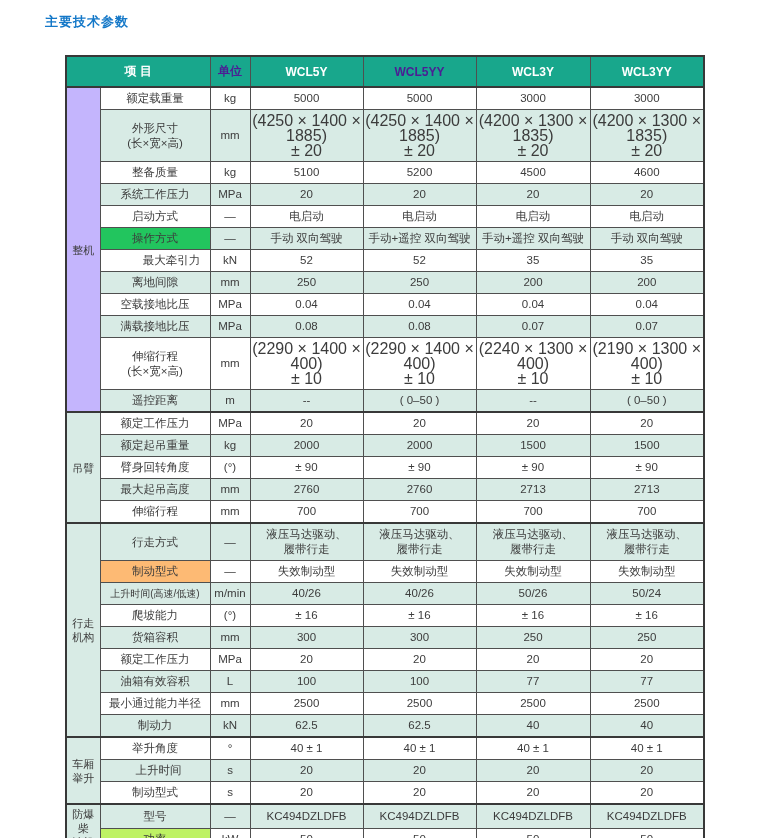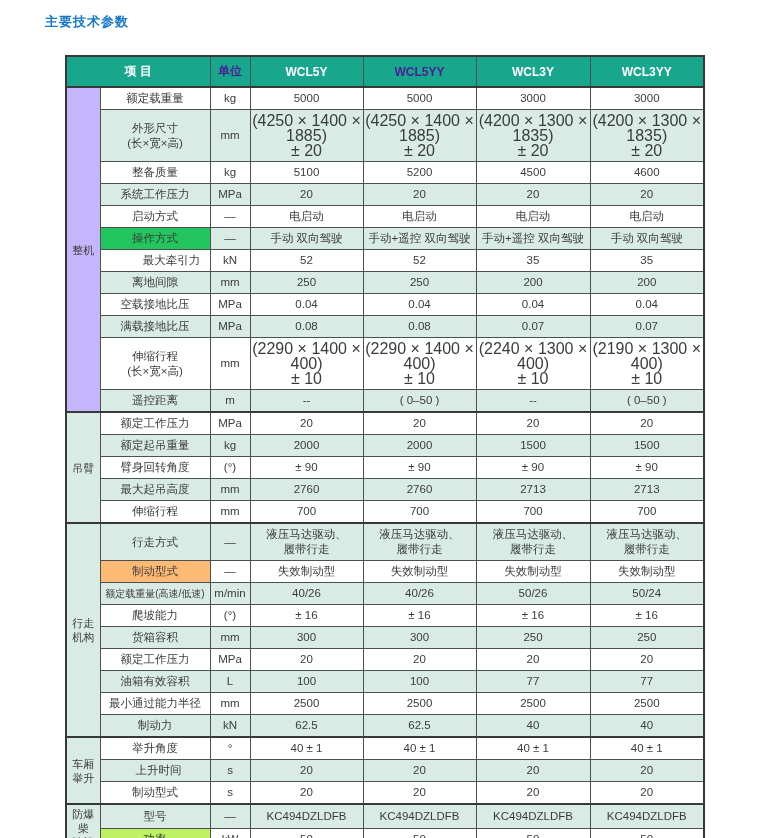--- a/index.html
+++ b/index.html
@@ -223,21 +223,21 @@
       </tr>
       <tr>
         <td class="item" style="background: #fdba74;">制动型式</td>
         <td class="unit" style="background: rgb(255, 255, 255);">—</td>
         <td class="val" style="background: rgb(255, 255, 255);">失效制动型</td>
         <td class="val" style="background: rgb(255, 255, 255);">失效制动型</td>
         <td class="val" style="background: rgb(255, 255, 255);">失效制动型</td>
         <td class="val" style="background: rgb(255, 255, 255);">失效制动型</td>
       </tr>
       <tr>
-        <td class="item sm" style="background: rgb(216, 235, 229);">额定载重量(高速/低速)</td>
+        <td class="item sm" style="background: rgb(216, 235, 229);">上升时间(高速/低速)</td>
         <td class="unit" style="background: rgb(216, 235, 229);">m/min</td>
         <td class="val" style="background: rgb(216, 235, 229);">40/26</td>
         <td class="val" style="background: rgb(216, 235, 229);">40/26</td>
         <td class="val" style="background: rgb(216, 235, 229);">50/26</td>
         <td class="val" style="background: rgb(216, 235, 229);">50/24</td>
       </tr>
       <tr>
         <td class="item" style="background: rgb(255, 255, 255);">爬坡能力</td>
         <td class="unit" style="background: rgb(255, 255, 255);">(°)</td>
         <td class="val" style="background: rgb(255, 255, 255);">± 16</td>

